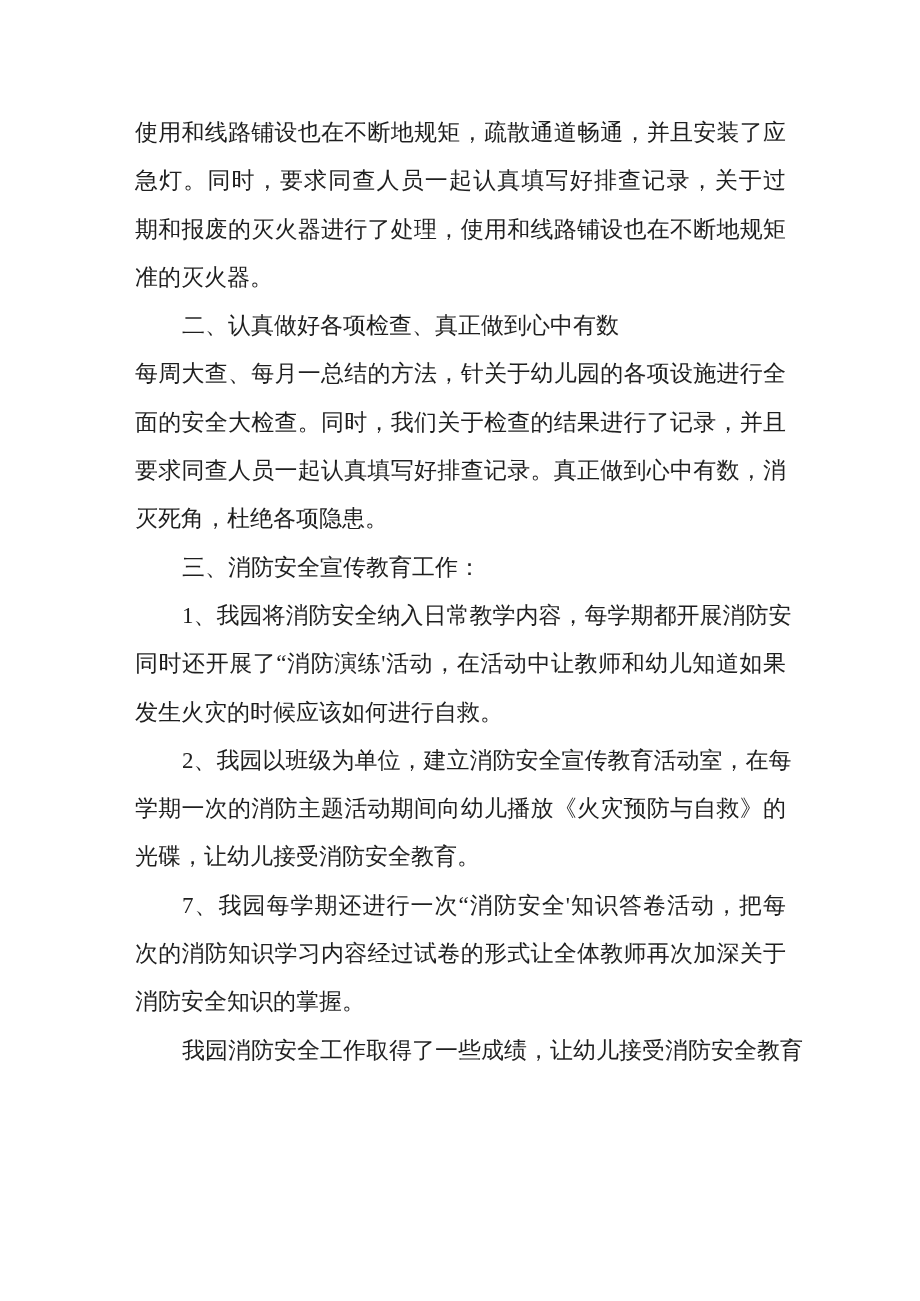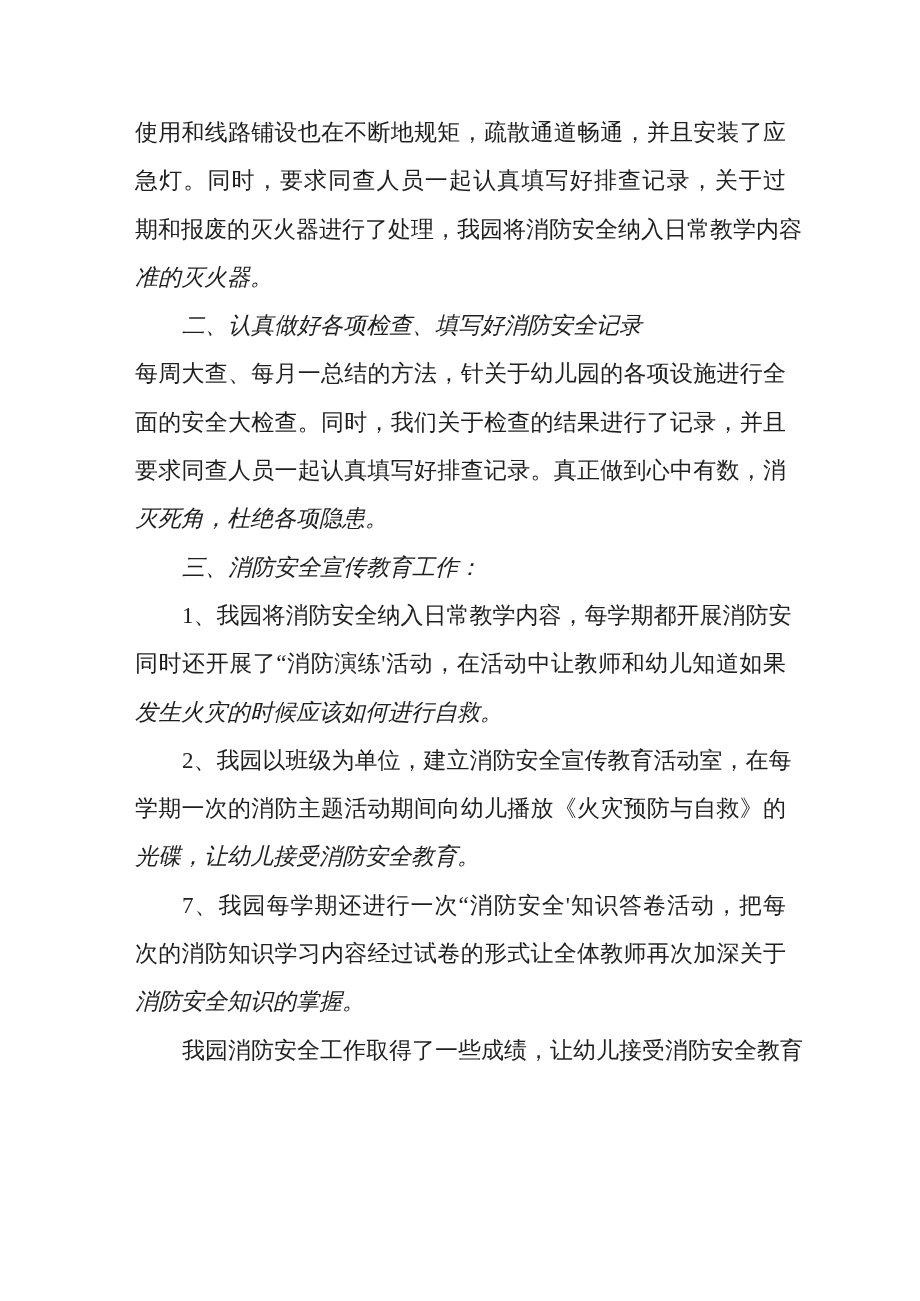--- a/index.html
+++ b/index.html
@@ -28,36 +28,35 @@
     line-height: 48.3px;
     white-space: nowrap;
     text-align: justify;
     text-align-last: justify;
     text-justify: inter-character;
     overflow: visible;
   }
   .line.short {
     text-align: right;
     text-align-last: left;
-    font-style: italic;
   }
   .line.indent {
     padding-left: 47px;
   }
 </style>
 </head>
 <body>
 
 <div class="page">
   <div class="doc-body">
     <div class="line fill">使用和线路铺设也在不断地规矩，疏散通道畅通，并且安装了应</div>
     <div class="line fill">急灯。同时，要求同查人员一起认真填写好排查记录，关于过</div>
-    <div class="line fill">期和报废的灭火器进行了处理，我园将消防安全纳入日常教学内容</div>
+    <div class="line fill">期和报废的灭火器进行了处理，使用和线路铺设也在不断地规矩</div>
     <div class="line short">准的灭火器。</div>
-    <div class="line short indent">二、认真做好各项检查、填写好消防安全记录</div>
+    <div class="line short indent">二、认真做好各项检查、真正做到心中有数</div>
     <div class="line fill">每周大查、每月一总结的方法，针关于幼儿园的各项设施进行全</div>
     <div class="line fill">面的安全大检查。同时，我们关于检查的结果进行了记录，并且</div>
     <div class="line fill">要求同查人员一起认真填写好排查记录。真正做到心中有数，消</div>
     <div class="line short">灭死角，杜绝各项隐患。</div>
     <div class="line short indent">三、消防安全宣传教育工作：</div>
     <div class="line fill indent">1、我园将消防安全纳入日常教学内容，每学期都开展消防安</div>
     <div class="line fill">同时还开展了“消防演练'活动，在活动中让教师和幼儿知道如果</div>
     <div class="line short">发生火灾的时候应该如何进行自救。</div>
     <div class="line fill indent">2、我园以班级为单位，建立消防安全宣传教育活动室，在每</div>
     <div class="line fill">学期一次的消防主题活动期间向幼儿播放《火灾预防与自救》的</div>

